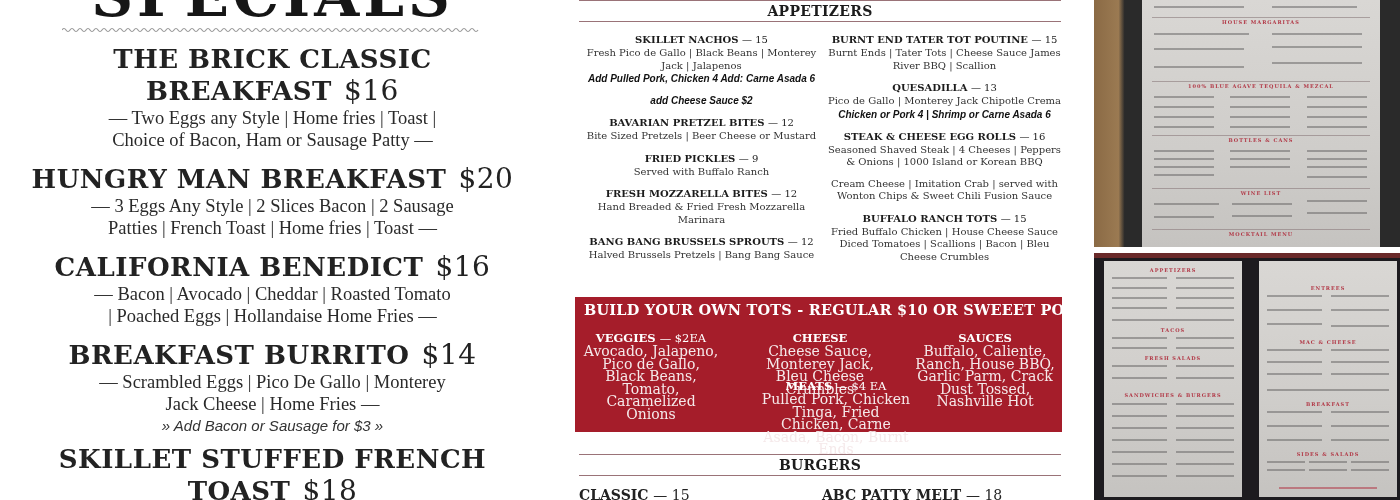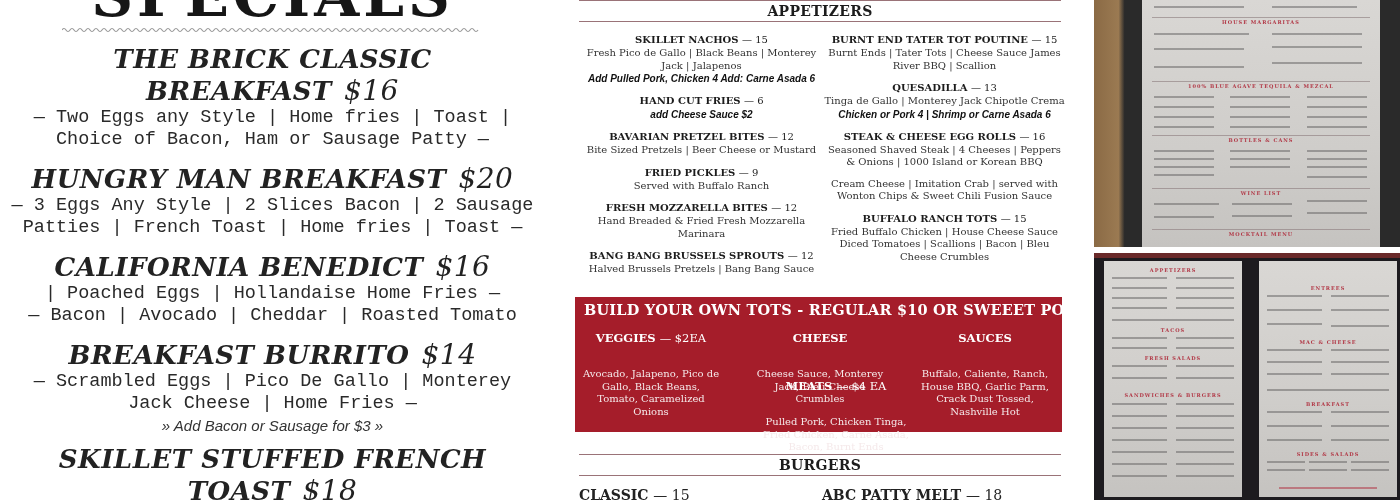--- a/index.html
+++ b/index.html
@@ -4,42 +4,42 @@
 <style>
   * { box-sizing: border-box; margin: 0; padding: 0; }
   html, body { width: 1400px; height: 500px; overflow: hidden; background: #ffffff; }
   body { position: relative; font-family: "DejaVu Serif", serif; color: #222; }
 
   
   .specials { position: absolute; left: 0; top: 0; width: 545px; height: 500px; overflow: hidden; text-align: center; }
   .specials-title { position: absolute; left: 0; width: 545px; top: -38px; font-family: "DejaVu Serif", serif; font-weight: bold; font-size: 58px; letter-spacing: 4px; color: #161616; }
   .squiggle { position: absolute; left: 62px; top: 26px; width: 418px; height: 8px; }
   .sp-item { position: absolute; left: 0; width: 545px; }
-  .sp-name { font-family: "DejaVu Serif", serif; font-weight: bold; font-size: 26px; letter-spacing: 0.5px; color: #222; line-height: 31px; font-style: italic; }
+  .sp-name { font-family: "DejaVu Serif", serif; font-weight: bold; font-size: 26px; letter-spacing: 0.5px; color: #222; line-height: 31px; }
   .sp-price { font-family: "DejaVu Serif", serif; font-weight: normal; font-size: 28px; margin-left: 12px; }
-  .sp-desc { font-family: Liberation Mono, monospace; font-size: 18.5px; line-height: 22px; color: #2a2a2a; }
+  .sp-desc { font-family: Liberation Serif, serif; font-size: 18.5px; line-height: 22px; color: #2a2a2a; }
   .sp-note { font-family: "Liberation Sans", sans-serif; font-style: italic; font-size: 15px; color: #333; margin-top: 2px; }
 
   
   .menu-page { position: absolute; left: 575px; top: 0; width: 490px; height: 500px; }
   .rule { position: absolute; left: 4px; right: 4px; height: 1px; background: #9a7378; }
   .section-head { position: absolute; left: 0; right: 0; text-align: center; font-weight: bold; font-size: 14px; letter-spacing: 0.3px; color: #1c1c1c; }
   .app-col { position: absolute; width: 245px; text-align: center; }
   .app-item { margin-bottom: 9px; }
   .app-name { font-weight: bold; font-size: 10px; color: #1c1c1c; line-height: 14px; }
   .app-name .price { font-weight: normal; }
   .app-desc { font-size: 10px; line-height: 12.5px; color: #333; }
   .app-add { font-family: "Liberation Sans", sans-serif; font-style: italic; font-weight: bold; font-size: 10px; color: #111; line-height: 13px; }
 
   .tots-box { position: absolute; left: 0; top: 297px; width: 487px; height: 135px; background: #a51d2a; color: #fff; }
   .tots-title { position: absolute; left: 9px; top: 4px; font-weight: bold; font-size: 14.5px; letter-spacing: 0.2px; white-space: nowrap; }
   .tots-group { position: absolute; text-align: center; }
   .tots-gname { font-weight: bold; font-size: 11.5px; line-height: 14px; }
   .tots-gname .p { font-weight: normal; }
-  .tots-gdesc { font-size: 10px; line-height: 12.5px; color: #f5e9ea; margin-top: 23px; }
+  .tots-gdesc { font-size: 14px; line-height: 12.5px; color: #f5e9ea; }
 
   .burger-row { position: absolute; top: 487px; left: 0; right: 0; }
   .burger-item { position: absolute; width: 245px; text-align: left; font-weight: bold; font-size: 14px; }
   .burger-item .price { font-weight: normal; }
 
   
   .photo { position: absolute; left: 1094px; width: 306px; overflow: hidden; }
   .photo-top { top: 0; height: 247px; background: linear-gradient(90deg, #8a6a45 0%, #9b7a52 8%, #2a2a2a 10%, #2a2a2a 100%); }
   .photo-bottom { top: 253px; height: 247px; background: #1d1b1f; }
   .sheet { position: absolute; background: linear-gradient(180deg, #d9d7d4 0%, #cfcdca 60%, #c5c3c0 100%); }
@@ -64,22 +64,22 @@
   </div>
 
   <div class="sp-item" style="top:163px;">
     <div class="sp-name"><span>HUNGRY MAN BREAKFAST</span><span class="sp-price">$20</span></div>
     <div class="sp-desc">— 3 Eggs Any Style | 2 Slices Bacon | 2 Sausage</div>
     <div class="sp-desc">Patties | French Toast | Home fries | Toast —</div>
   </div>
 
   <div class="sp-item" style="top:251px;">
     <div class="sp-name"><span>CALIFORNIA BENEDICT</span><span class="sp-price">$16</span></div>
+    <div class="sp-desc">— Bacon | Avocado | Cheddar | Roasted Tomato</div>
     <div class="sp-desc">| Poached Eggs | Hollandaise  Home Fries —</div>
-    <div class="sp-desc">— Bacon | Avocado | Cheddar | Roasted Tomato</div>
   </div>
 
   <div class="sp-item" style="top:339px;">
     <div class="sp-name"><span>BREAKFAST BURRITO</span><span class="sp-price">$14</span></div>
     <div class="sp-desc">— Scrambled Eggs | Pico De Gallo | Monterey</div>
     <div class="sp-desc">Jack Cheese | Home Fries —</div>
     <div class="sp-note">» Add Bacon or Sausage for $3 »</div>
   </div>
 
   <div class="sp-item" style="top:444px;">
@@ -93,21 +93,20 @@
   <div class="section-head" style="top:3px;">APPETIZERS</div>
   <div class="rule" style="top:21px;"></div>
 
   <div class="app-col" style="left:4px; top:33px;">
     <div class="app-item">
       <div class="app-name"><span>SKILLET NACHOS</span> <span class="price">— 15</span></div>
       <div class="app-desc">Fresh Pico de Gallo | Black Beans | Monterey Jack | Jalapenos</div>
       <div class="app-add">Add Pulled Pork, Chicken 4 Add: Carne Asada  6</div>
     </div>
     <div class="app-item">
-      <div class="app-name"><span>HAND CUT FRIES</span> <span class="price">— 6</span></div>
       <div class="app-add">add Cheese Sauce $2</div>
     </div>
     <div class="app-item">
       <div class="app-name"><span>BAVARIAN PRETZEL BITES</span> <span class="price">— 12</span></div>
       <div class="app-desc">Bite Sized Pretzels | Beer Cheese or Mustard</div>
     </div>
     <div class="app-item">
       <div class="app-name"><span>FRIED PICKLES</span> <span class="price">— 9</span></div>
       <div class="app-desc">Served with Buffalo Ranch</div>
     </div>
@@ -121,21 +120,21 @@
     </div>
   </div>
 
   <div class="app-col" style="left:247px; top:33px;">
     <div class="app-item">
       <div class="app-name"><span>BURNT END TATER TOT POUTINE</span> <span class="price">— 15</span></div>
       <div class="app-desc">Burnt Ends | Tater Tots | Cheese Sauce James River BBQ | Scallion</div>
     </div>
     <div class="app-item">
       <div class="app-name"><span>QUESADILLA</span> <span class="price">— 13</span></div>
-      <div class="app-desc">Tinga de Gallo | Monterey Jack  Chipotle Crema</div>
+      <div class="app-desc">Pico de Gallo | Monterey Jack  Chipotle Crema</div>
       <div class="app-add">Chicken or Pork 4 | Shrimp or Carne Asada 6</div>
     </div>
     <div class="app-item">
       <div class="app-name"><span>STEAK &amp; CHEESE EGG ROLLS</span> <span class="price">— 16</span></div>
       <div class="app-desc">Seasoned Shaved Steak | 4 Cheeses | Peppers &amp; Onions | 1000 Island or Korean BBQ</div>
     </div>
     <div class="app-item">
       <div class="app-desc">Cream Cheese | Imitation Crab | served with Wonton Chips &amp; Sweet Chili Fusion Sauce</div>
     </div>
     <div class="app-item">

